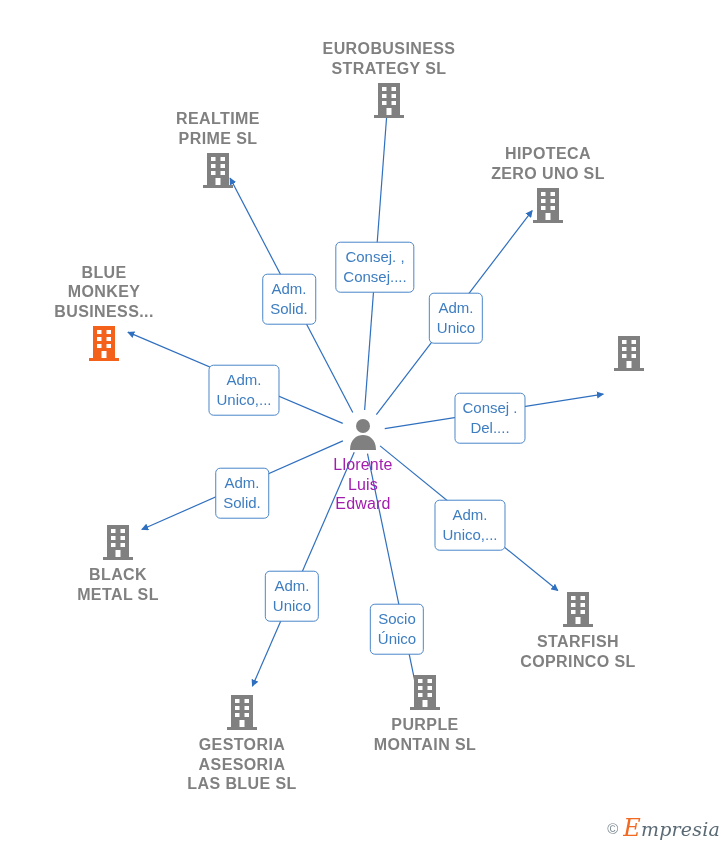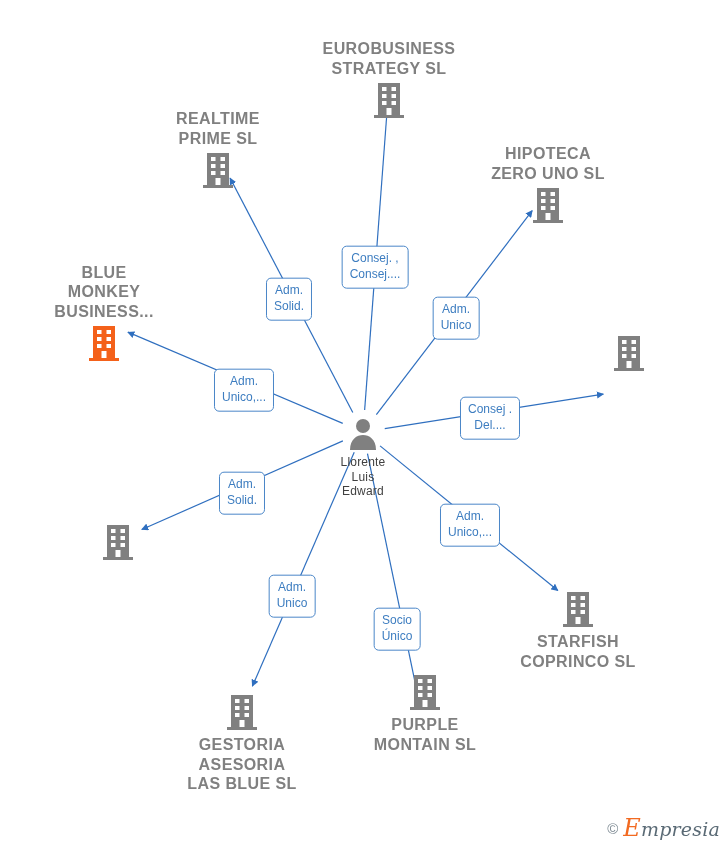--- a/index.html
+++ b/index.html
@@ -44,33 +44,33 @@
     margin: 2px auto 2px auto;
     width: 34px;
     height: 38px;
   }
   .node.label-below .node-icon { margin-bottom: 4px; }
   .node.label-above .node-icon { margin-top: 3px; }
 
   .person .node-icon { width: 34px; height: 34px; }
   .person .node-label {
     font-weight: normal;
-    font-size: 12px;
-    color: #404040;
+    font-size: 16px;
+    color: #a21caf;
     letter-spacing: 0.2px;
   }
 
   
   .edge-label {
     position: absolute;
     border: 1px solid #4a86c8;
     border-radius: 5px;
     background: #ffffff;
     color: #3d7dc0;
-    font-size: 12px;
+    font-size: 15px;
     line-height: 1.32;
     padding: 4px 7px 5px 7px;
     text-align: center;
     white-space: pre-line;
     transform: translate(-50%, -50%);
     box-sizing: border-box;
   }
 
   
   #watermark {
@@ -211,20 +211,22 @@
           <rect x="6" y="2" width="22" height="32" fill="#808080"></rect>
           <rect x="2" y="34" width="30" height="3" fill="#808080"></rect>
           <rect x="10" y="6" width="4.5" height="4" fill="#ffffff"></rect>
           <rect x="19.5" y="6" width="4.5" height="4" fill="#ffffff"></rect>
           <rect x="10" y="13" width="4.5" height="4" fill="#ffffff"></rect>
           <rect x="19.5" y="13" width="4.5" height="4" fill="#ffffff"></rect>
           <rect x="10" y="20" width="4.5" height="4" fill="#ffffff"></rect>
           <rect x="19.5" y="20" width="4.5" height="4" fill="#ffffff"></rect>
           <rect x="14.5" y="27" width="5" height="7" fill="#ffffff"></rect>
         </svg>
+        <span class="node-label">BLACK
+METAL  SL</span>
       </div>
       <div class="node label-below" style="left: 578px; top: 588px;">
         <svg class="node-icon" viewBox="0 0 34 38">
           <rect x="6" y="2" width="22" height="32" fill="#808080"></rect>
           <rect x="2" y="34" width="30" height="3" fill="#808080"></rect>
           <rect x="10" y="6" width="4.5" height="4" fill="#ffffff"></rect>
           <rect x="19.5" y="6" width="4.5" height="4" fill="#ffffff"></rect>
           <rect x="10" y="13" width="4.5" height="4" fill="#ffffff"></rect>
           <rect x="19.5" y="13" width="4.5" height="4" fill="#ffffff"></rect>
           <rect x="10" y="20" width="4.5" height="4" fill="#ffffff"></rect>

